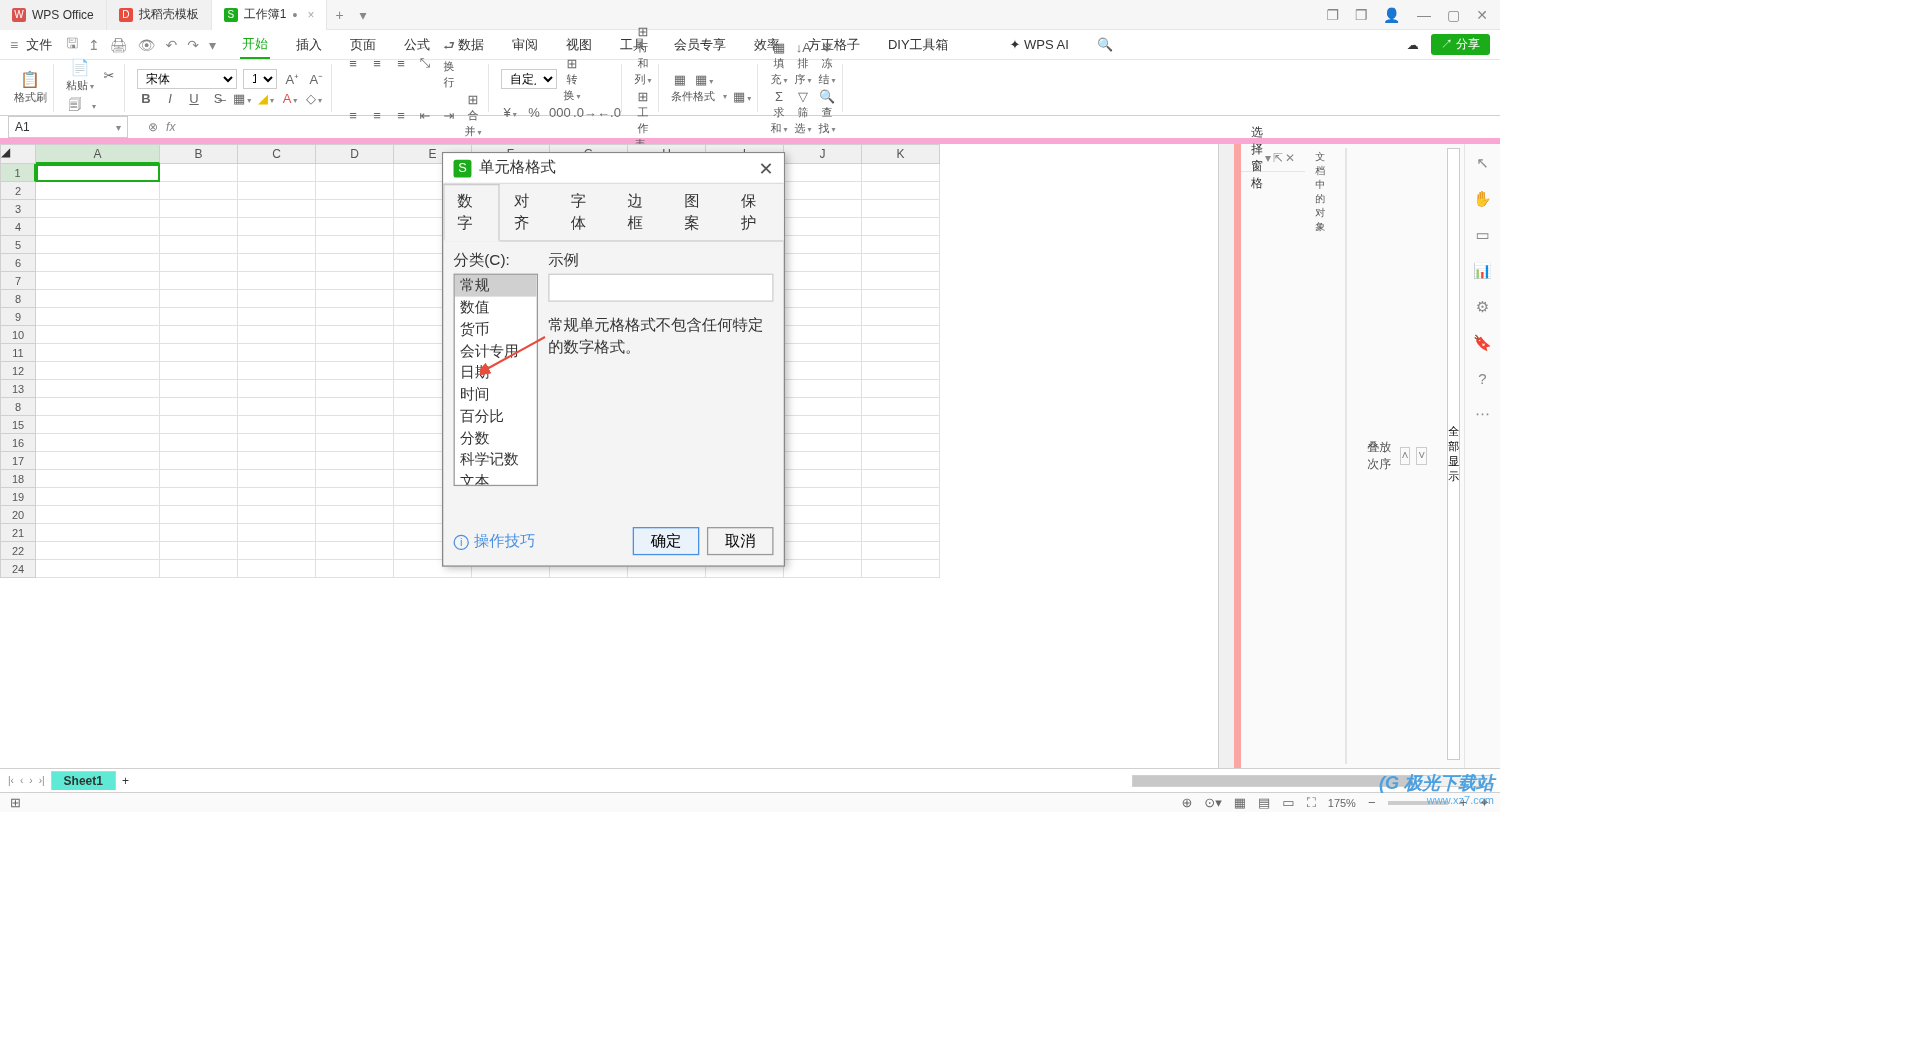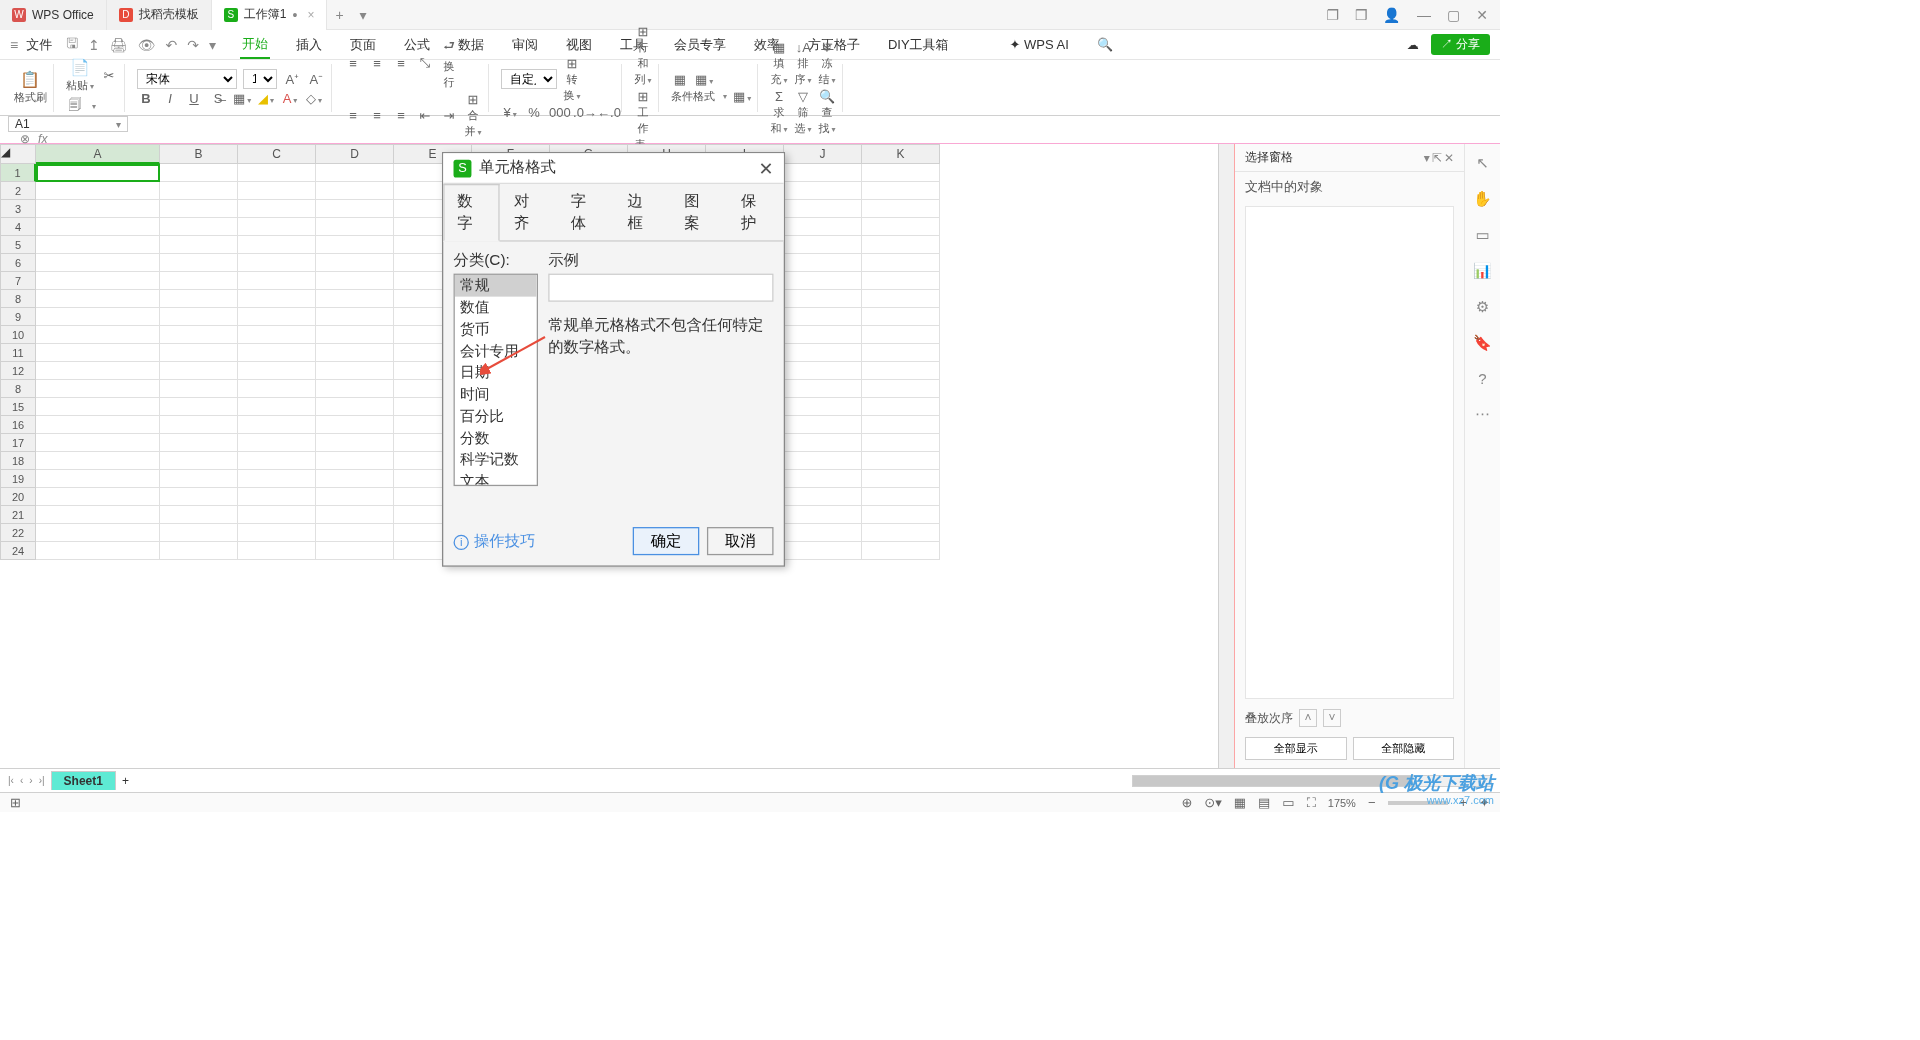--- a/index.html
+++ b/index.html
@@ -40,21 +40,21 @@
 .ricon { font-size: 16px; color: #666; }
 .rrow { display: flex; gap: 6px; align-items: center; }
 .rrow .sm { font-size: 13px; color: #666; width: 18px; text-align: center; }
 .font-sel { border: 1px solid #ccc; height: 20px; font-size: 12px; padding: 0 4px; background: #fff; }
 .font-name { width: 100px; }
 .font-size { width: 34px; }
 .rlbl { font-size: 11px; color: #555; }
 .dd { font-size: 8px; color: #888; margin-left: 2px; }
 
 
-.fbar { height: 28px; display: flex; align-items: flex-start; border-bottom: 1px solid #f9a8d4; flex-direction: column; }
+.fbar { height: 28px; display: flex; align-items: center; border-bottom: 6px solid #f9a8d4; }
 .namebox { width: 120px; border: 1px solid #ccc; height: 22px; display: flex; align-items: center; padding: 0 6px; margin-left: 8px; background: #fff; font-size: 12px; }
 .namebox .dd2 { margin-left: auto; color: #888; font-size: 10px; }
 .fbar .fx-area { display: flex; align-items: center; gap: 8px; margin-left: 20px; color: #888; }
 .fbar .fx { font-style: italic; }
 
 
 .main { display: flex; height: calc(100% - 30px - 30px - 56px - 28px - 24px - 20px); }
 .grid-area { flex: 1; position: relative; overflow: hidden; }
 .col-headers { display: flex; height: 20px; }
 .corner { width: 36px; height: 20px; border: 1px solid #d0d0d0; background: #f0f0f0; }
@@ -63,26 +63,26 @@
 .gridrow { display: flex; height: 18px; }
 .rh { width: 36px; height: 18px; border: 1px solid #d0d0d0; border-top: none; background: #f0f0f0; display: flex; align-items: center; justify-content: center; font-size: 11px; color: #555; }
 .rh.selected { background: #d5e8d5; border-right: 2px solid #1aad19; }
 .cell { width: 78px; height: 18px; border-right: 1px solid #e0e0e0; border-bottom: 1px solid #e0e0e0; }
 .cell.c1 { width: 124px; }
 .cell.active { border: 2px solid #1aad19; }
 .grid-scroll { overflow: hidden; }
 .vscroll { width: 16px; background: #f0f0f0; border-left: 1px solid #d0d0d0; }
 
 
-.sidepanel { width: 230px; border-left: 1px solid #fca5a5; display: flex; flex-direction: column; background: #fafafa;}
+.sidepanel { width: 230px; border-left: 7px solid #fca5a5; display: flex; flex-direction: row; background: #fafafa;}
 .sp-head { height: 28px; display: flex; align-items: center; padding: 0 10px; font-size: 12px; gap: 2px; border-bottom: 1px solid #e5e5e5;}
 .sp-head .sp-title { flex: 1; }
 .sp-head .sp-dd { color: #888; }
 .sp-head .sp-pin { margin-left: auto; color: #888; }
-.sp-sub { padding: 6px 10px; font-size: 13px; color: #555; }
+.sp-sub { padding: 6px 10px; font-size: 10px; color: #555; }
 .sp-body { flex: 1; margin: 4px 10px; border: 1px solid #e5e5e5; background: #fff; }
 .sp-foot1 { padding: 6px 10px; display: flex; align-items: center; gap: 6px; font-size: 12px; color: #555; }
 .sp-foot1 .stepper { border: 1px solid #ccc; width: 18px; height: 18px; display: flex; align-items: center; justify-content: center; color: #888; }
 .sp-foot2 { padding: 4px 10px 8px; display: flex; gap: 6px; }
 .sp-foot2 button { flex: 1; border: 1px solid #ccc; background: #fff; font-size: 11px; padding: 3px 0; }
 
 
 .iconrail { width: 36px; border-left: 1px solid #e5e5e5; display: flex; flex-direction: column; align-items: center; gap: 18px; padding-top: 10px; color: #888; font-size: 15px; background: #fafafa; }
 
 
@@ -487,20 +487,34 @@
           <div class="cell"></div>
           <div class="cell"></div>
           <div class="cell"></div>
           <div class="cell"></div>
           <div class="cell"></div>
           <div class="cell"></div>
           <div class="cell"></div>
           <div class="cell"></div>
         </div>
         <div class="gridrow">
+          <div class="rh">13</div>
+          <div class="cell c1"></div>
+          <div class="cell"></div>
+          <div class="cell"></div>
+          <div class="cell"></div>
+          <div class="cell"></div>
+          <div class="cell"></div>
+          <div class="cell"></div>
+          <div class="cell"></div>
+          <div class="cell"></div>
+          <div class="cell"></div>
+          <div class="cell"></div>
+        </div>
+        <div class="gridrow">
           <div class="rh">8</div>
           <div class="cell c1"></div>
           <div class="cell"></div>
           <div class="cell"></div>
           <div class="cell"></div>
           <div class="cell"></div>
           <div class="cell"></div>
           <div class="cell"></div>
           <div class="cell"></div>
           <div class="cell"></div>

